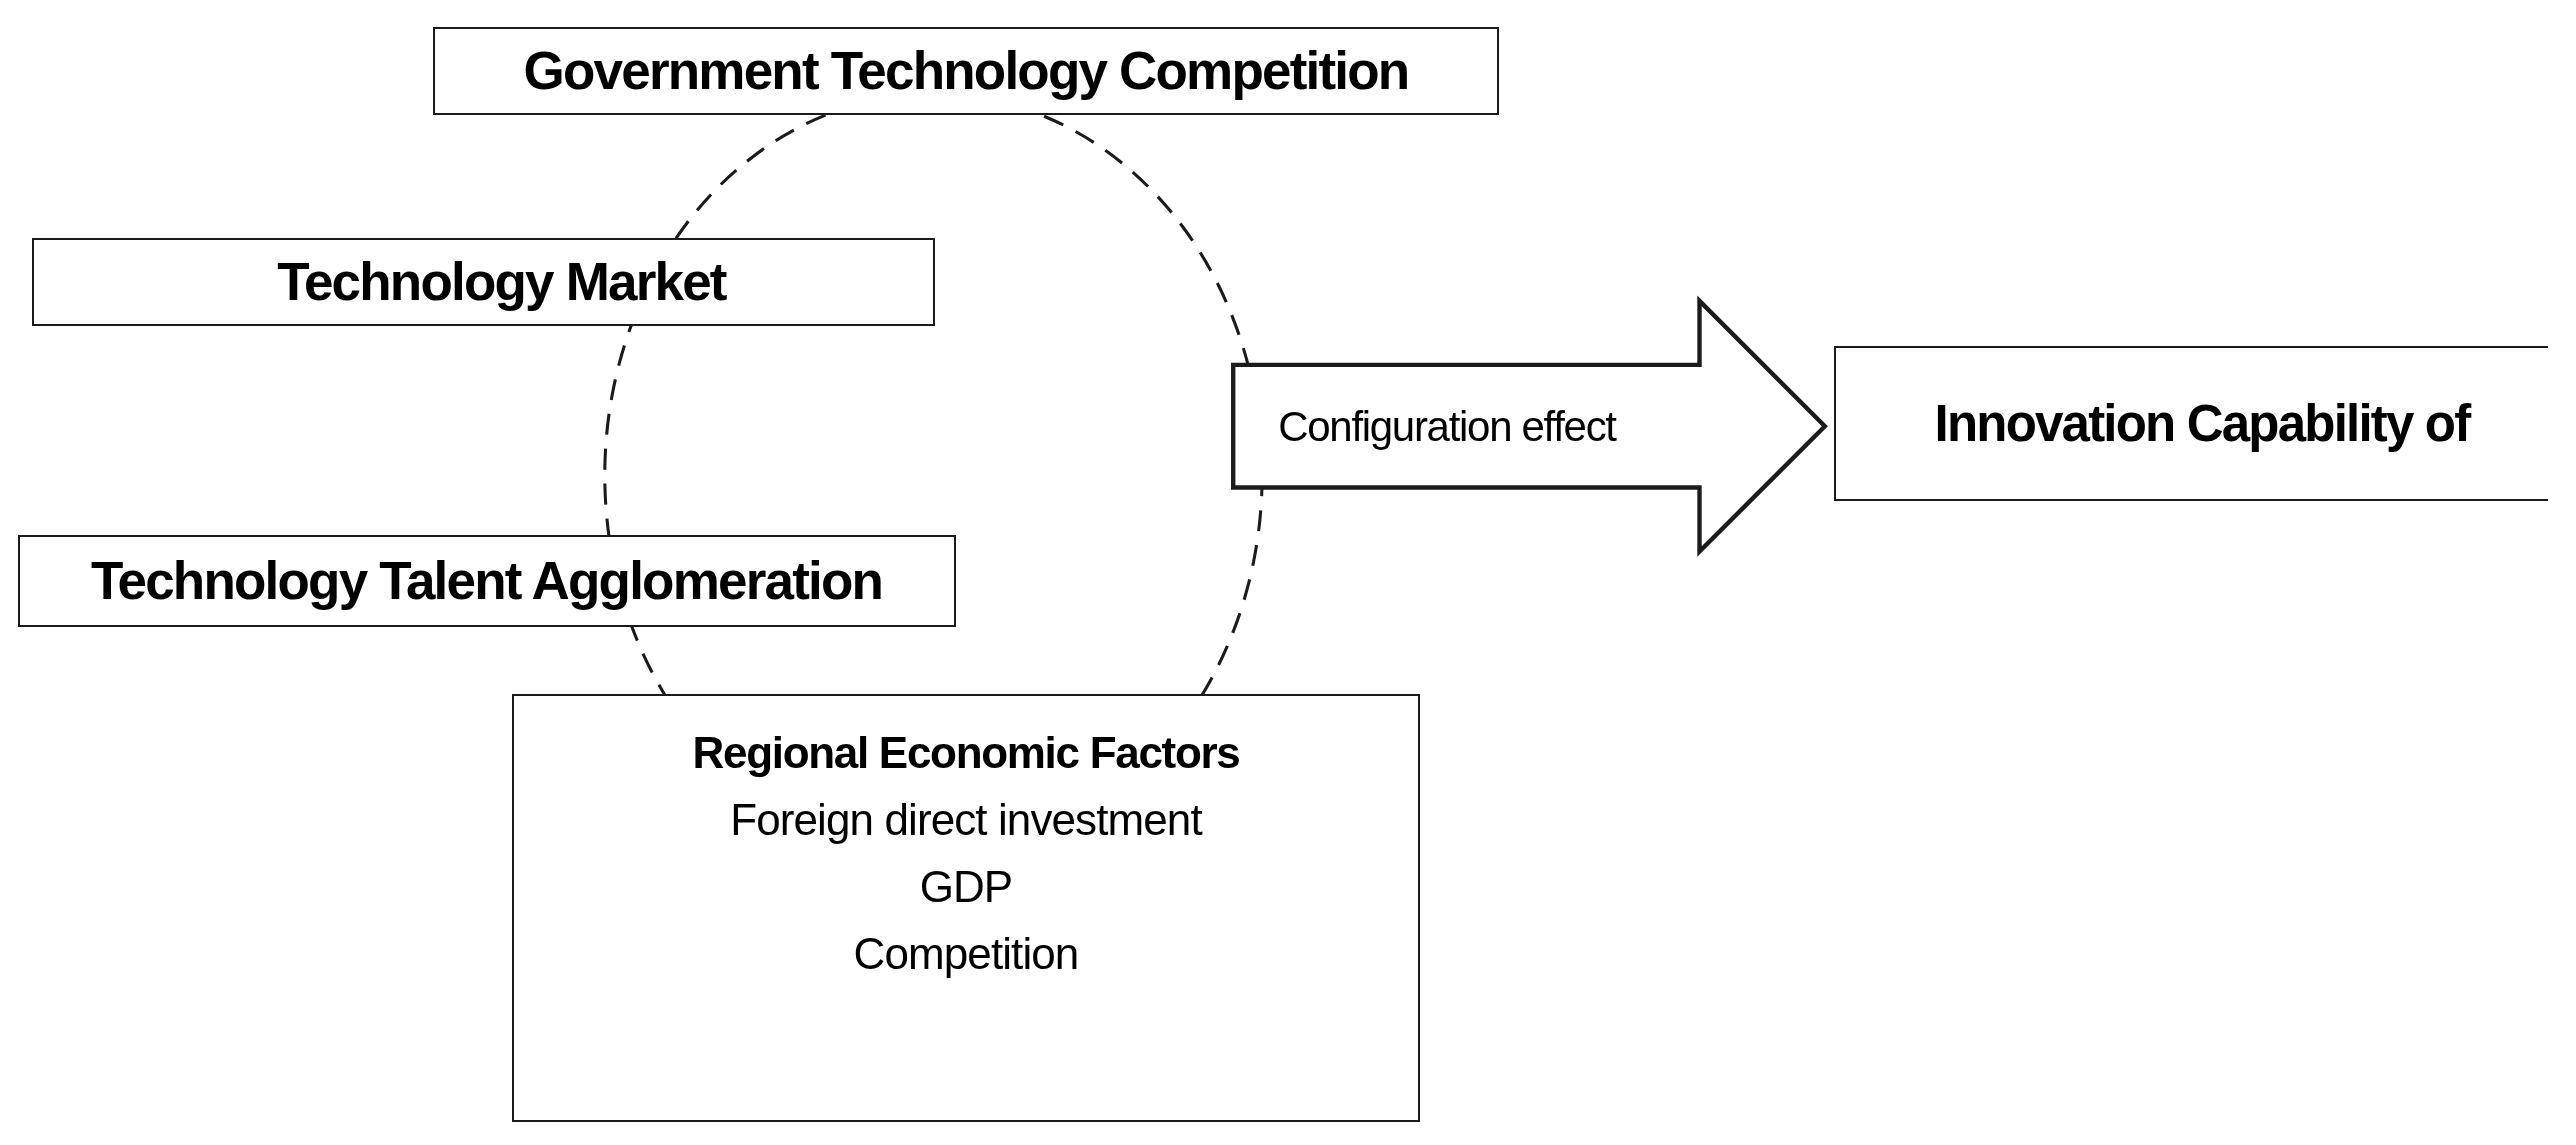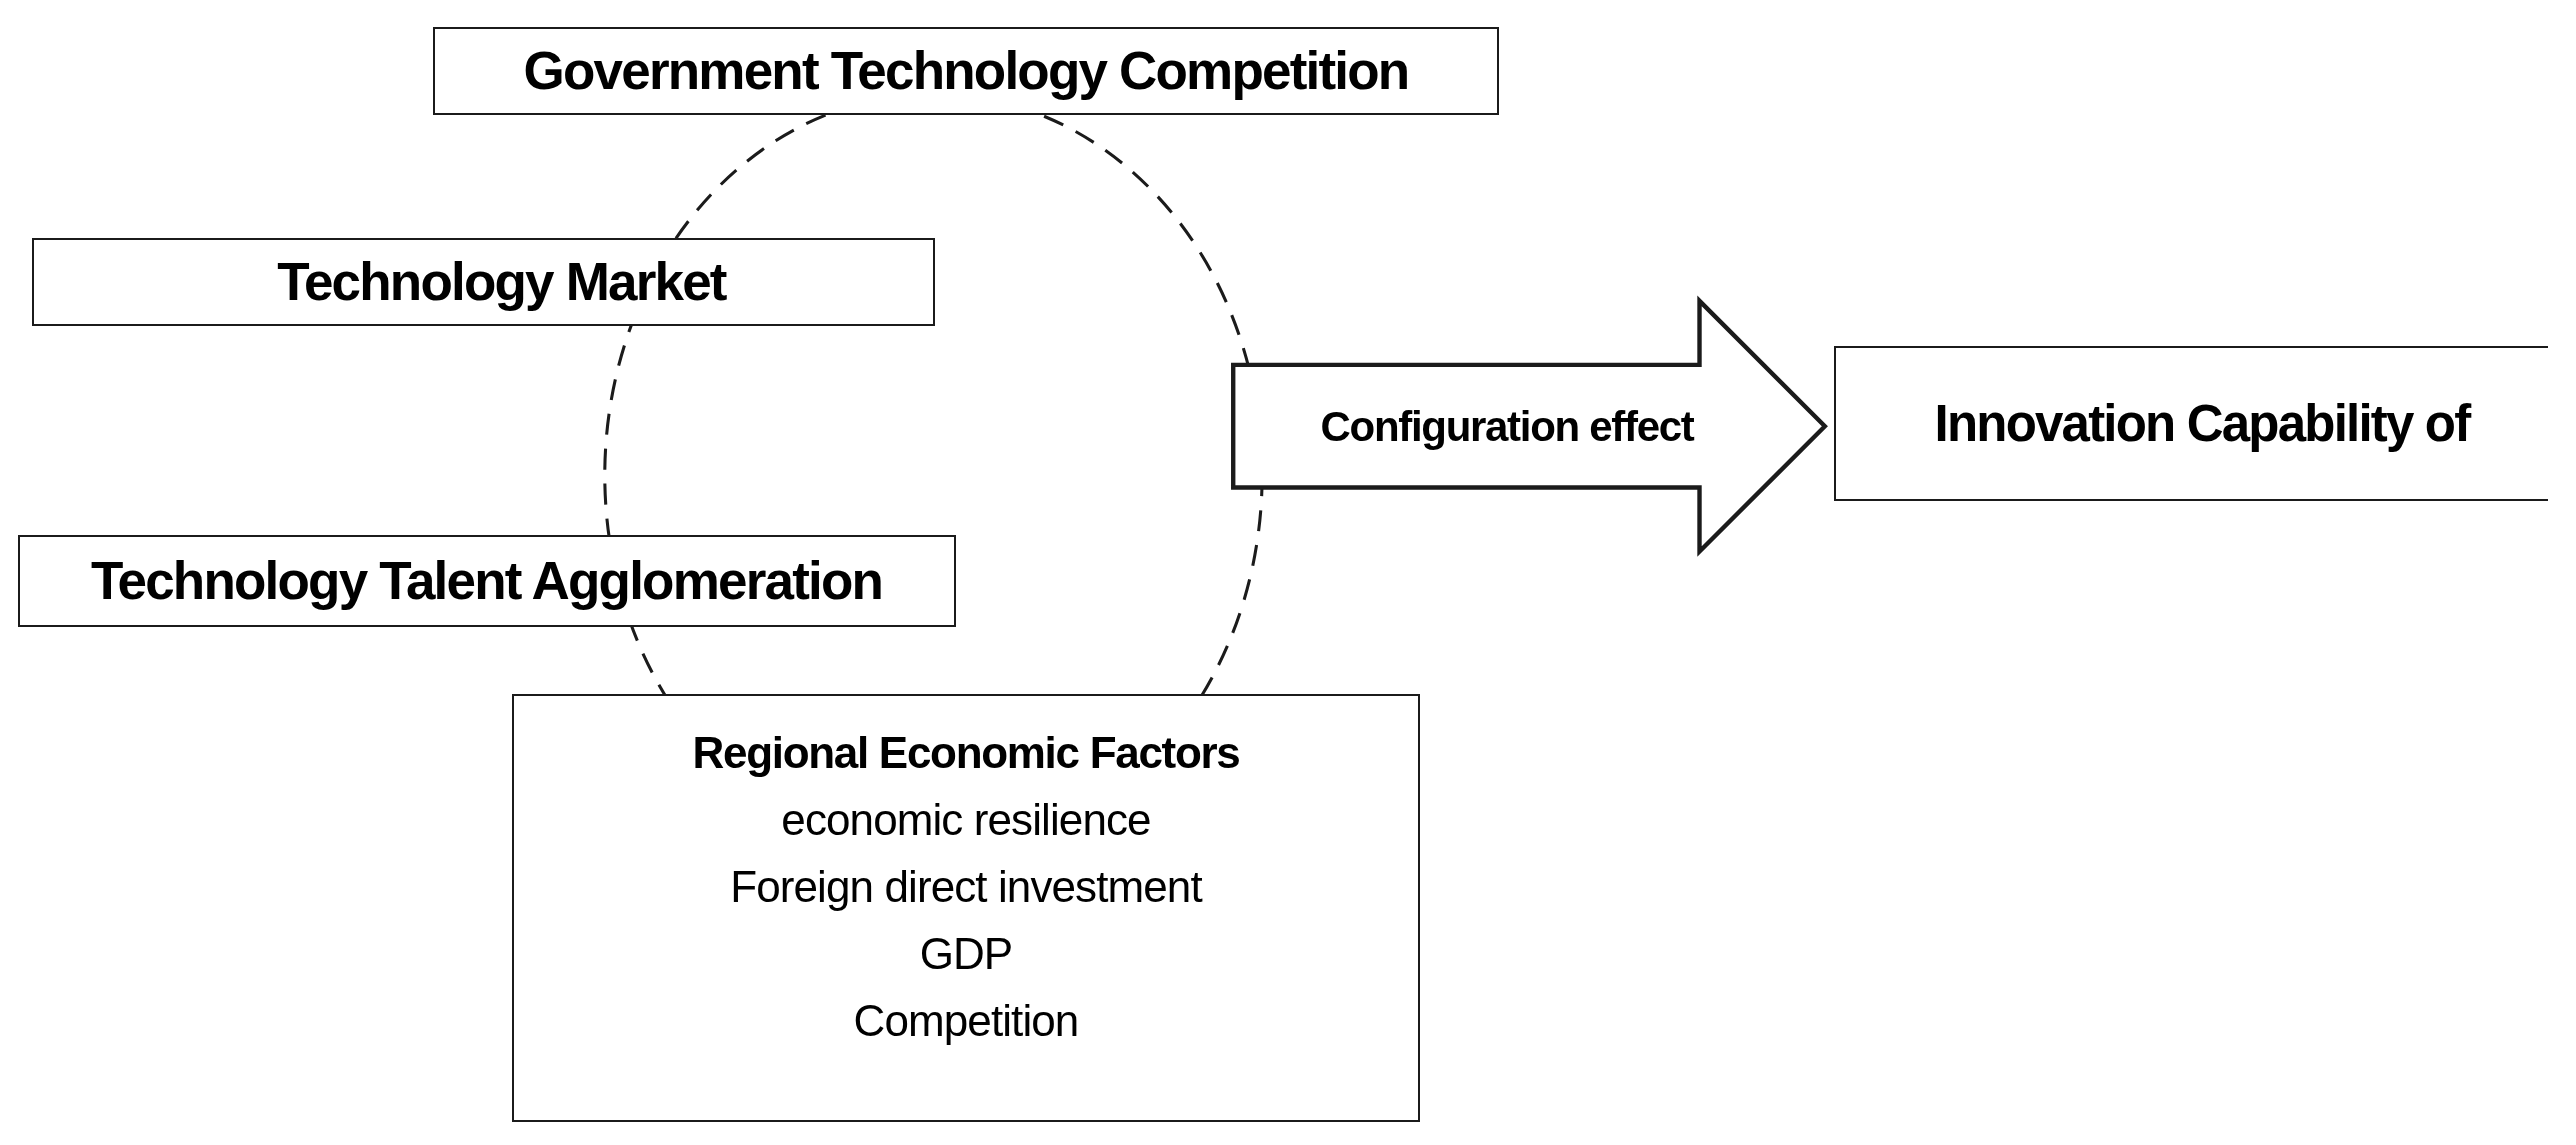--- a/index.html
+++ b/index.html
@@ -54,24 +54,24 @@
   #box-regional .line {
     font-size: 44px;
     line-height: 67px;
     letter-spacing: -0.9px;
     white-space: nowrap;
   }
   #box-regional .title { font-weight: bold; letter-spacing: -1.3px; }
 
   #arrow-label {
     position: absolute;
-    left: 1274px; top: 365px; width: 466px; height: 123px;
+    left: 1214px; top: 365px; width: 466px; height: 123px;
     display: flex; align-items: center; justify-content: center;
     z-index: 4;
-    font-weight: bold;
+    font-weight: normal;
     font-size: 42px;
     letter-spacing: -1.3px;
     white-space: nowrap;
   }
 </style>
 </head>
 <body>
 
 <div id="canvas">
 
@@ -86,21 +86,20 @@
   <div class="node" id="box-market">
     <span class="label">Technology Market</span>
   </div>
 
   <div class="node" id="box-talent">
     <span class="label">Technology Talent Agglomeration</span>
   </div>
 
   <div class="node" id="box-regional">
     <div class="line title">Regional Economic Factors</div>
-    <div class="line">economic resilience</div>
     <div class="line">Foreign direct investment</div>
     <div class="line">GDP</div>
     <div class="line">Competition</div>
   </div>
 
   <svg class="layer" id="arrow-layer" viewBox="0 0 2939 1307" aria-hidden="true">
     <polygon points="1407,416 1939,416 1939,343 2082,486 1939,629 1939,556 1407,556" fill="#ffffff" stroke="#1b1b1b" stroke-width="5" stroke-linejoin="miter"></polygon>
   </svg>
 
   <div id="arrow-label">Configuration effect</div>

